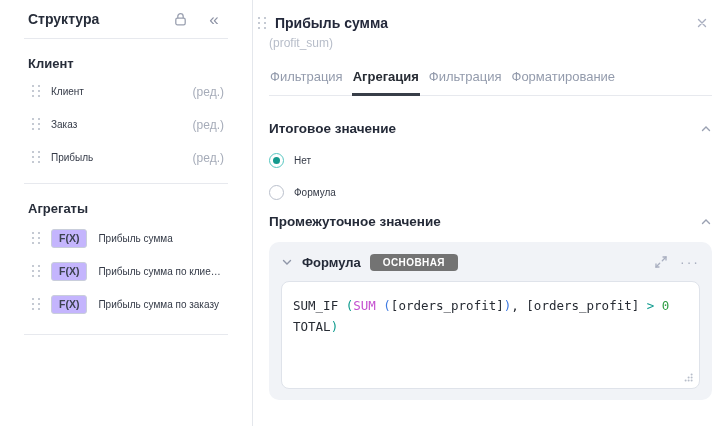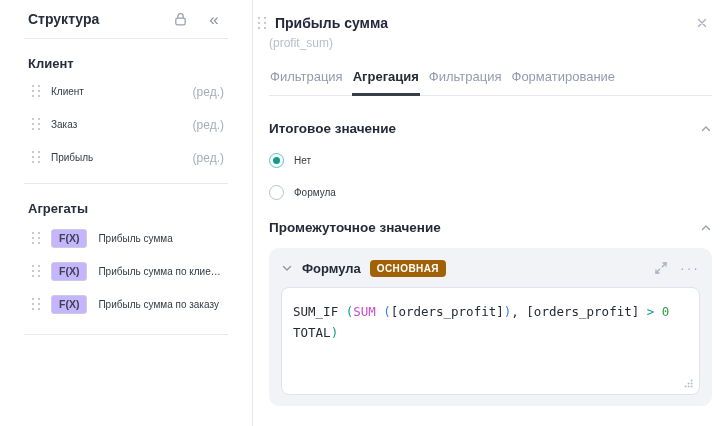--- a/index.html
+++ b/index.html
@@ -53,22 +53,22 @@
   .radio-row { display:flex; align-items:center; gap:10px; margin-top:17px; cursor:pointer; }
   .rb { width:15px; height:15px; border-radius:50%; border:1.5px solid #bac0cc; background:#fff;
         display:flex; align-items:center; justify-content:center; flex:none; }
   .rb.sel { border-color:#57c7c1; }
   .rb.sel::after { content:""; width:7px; height:7px; border-radius:50%; background:#149a8e; }
   .radio-label { font-size:10px; color:#343a47; }
 
   .card { margin-top:13px; background:#f1f3f7; border-radius:10px; padding:10px 12px; height:158px; }
   .card-head { display:flex; align-items:center; gap:9px; }
   .card-title { font-size:13px; font-weight:bold; color:#242a38; }
-  .badge { background:#a16207; color:#fff; font-size:10px; font-weight:bold; letter-spacing:.4px;
-           padding:3px 7px; border-radius:4px; }
+  .badge { background:#737373; color:#fff; font-size:10px; font-weight:bold; letter-spacing:.4px;
+           padding:3px 13px; border-radius:4px; }
   .card-spacer { flex:1; }
   .ellipsis { color:#a9afc0; font-size:14px; letter-spacing:2px; line-height:1; cursor:pointer; }
 
   .code-box { margin-top:9px; background:#fff; border:1px solid #dfe3ea; border-radius:8px;
               height:108px; padding:13px 11px; position:relative; cursor:text;
               font-family:"DejaVu Sans Mono", monospace; font-size:12.5px; line-height:21px; }
   .code-line { white-space:pre-wrap; }
   .ck    { color:#262b33; }
   .cteal { color:#119c8f; }
   .cmag  { color:#c44fd0;text-align:right; }
@@ -166,21 +166,21 @@
 
   <div class="radio-row">
     <span class="rb sel"></span>
     <span class="radio-label">Нет</span>
   </div>
   <div class="radio-row">
     <span class="rb"></span>
     <span class="radio-label">Формула</span>
   </div>
 
-  <div class="sec-row" style="margin-top:20px;">
+  <div class="sec-row" style="margin-top:14px;">
     <div class="sec-h">Промежуточное значение</div>
     <span class="chev">
       <svg width="12" height="12" viewBox="0 0 12 12" fill="none" stroke="#9aa1b2" stroke-width="1.4" stroke-linecap="round">
         <path d="M2.5 7.5 L6 4 L9.5 7.5"></path>
       </svg>
     </span>
   </div>
 
   <div class="card">
     <div class="card-head">

